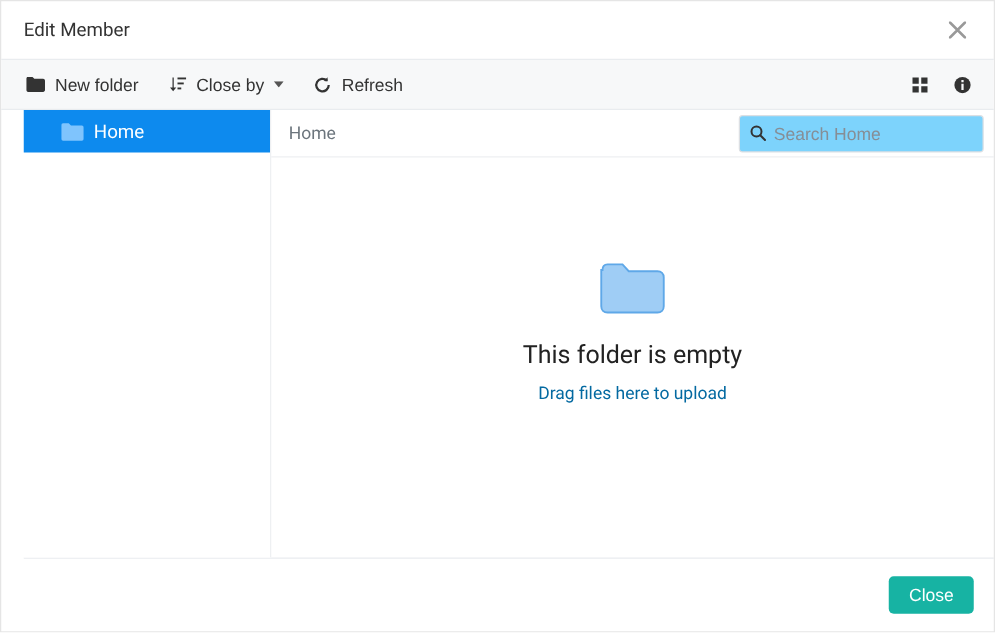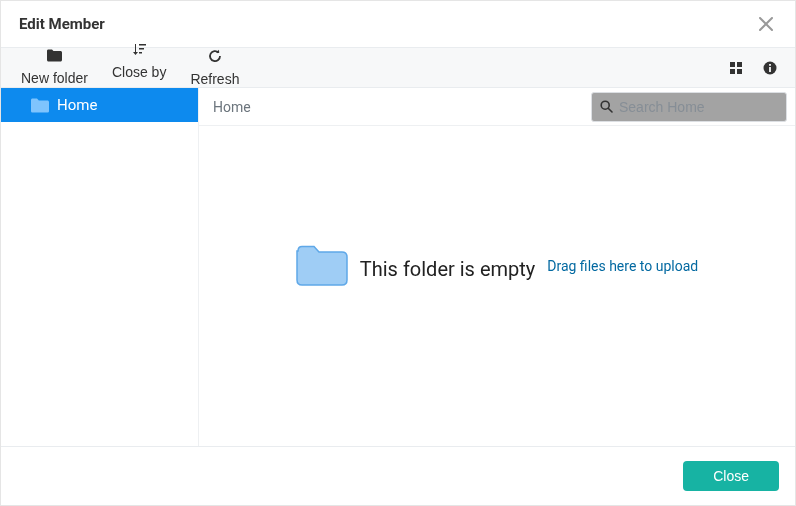--- a/index.html
+++ b/index.html
@@ -21,21 +21,21 @@
     }
     .modal-header {
       display: flex;
       align-items: center;
       justify-content: space-between;
       padding: 14px 18px;
       border-bottom: 1px solid #e9ecef;
     }
     .modal-title {
       font-size: 15px;
-      font-weight: 700;
+      font-weight: 400;
       color: #333;
     }
     .close-x {
       font-size: 20px;
       color: #999;
       cursor: pointer;
       line-height: 1;
       padding: 2px 4px;
       background: transparent;
       border: none;
@@ -54,38 +54,38 @@
       display: inline-flex;
       align-items: center;
       gap: 8px;
       padding: 6px 10px;
       background: transparent;
       border: none;
       color: #333;
       font-size: 14px;
       cursor: pointer;
       border-radius: 3px;
-      flex-direction: column;
     }
     .tb-icon-btn {
       display: inline-flex;
       align-items: center;
       justify-content: center;
       padding: 6px 8px;
       background: transparent;
       border: none;
       color: #333;
       cursor: pointer;
       border-radius: 3px;
     }
     .content-row {
       display: flex;
       flex: 1;
       min-height: 0;
       border-bottom: 1px solid #e9ecef;
+      margin-left: 18px;
     }
     .sidebar {
       width: 198px;
       border-right: 1px solid #eef0f2;
       background: #fff;
     }
     .sidebar-item {
       display: flex;
       align-items: center;
       gap: 8px;
@@ -119,35 +119,35 @@
     .search-wrap {
       display: flex;
       align-items: center;
       border: 1px solid #dcdfe3;
       border-radius: 3px;
       margin: 4px 8px 4px 0;
       height: 30px;
       width: 196px;
       padding: 0 8px;
       gap: 6px;
-      background: #a3a3a3;
+      background: #7dd3fc;
     }
     .search-wrap input {
       border: none;
       outline: none;
       flex: 1;
       font-size: 14px;
       color: #333;
       background: transparent;
     }
     .search-wrap input::placeholder { color: #868e96; }
     .empty-area {
       flex: 1;
       display: flex;
-      flex-direction: row;
+      flex-direction: column;
       align-items: center;
       justify-content: center;
       gap: 12px;
       padding-bottom: 40px;
     }
     .empty-title {
       font-size: 20px;
       color: #222;
       margin-top: 6px;
     }
@@ -158,21 +158,21 @@
     .modal-footer {
       display: flex;
       justify-content: flex-end;
       padding: 14px 16px;
     }
     .btn-close {
       background: #17b3a3;
       color: #fff;
       border: none;
       border-radius: 4px;
-      padding: 7px 30px;
+      padding: 7px 16px;
       font-size: 14px;
       cursor: pointer;
     }
     svg { display: block; }
   </style>
 </head>
 <body>
 
 <div class="modal">
 

